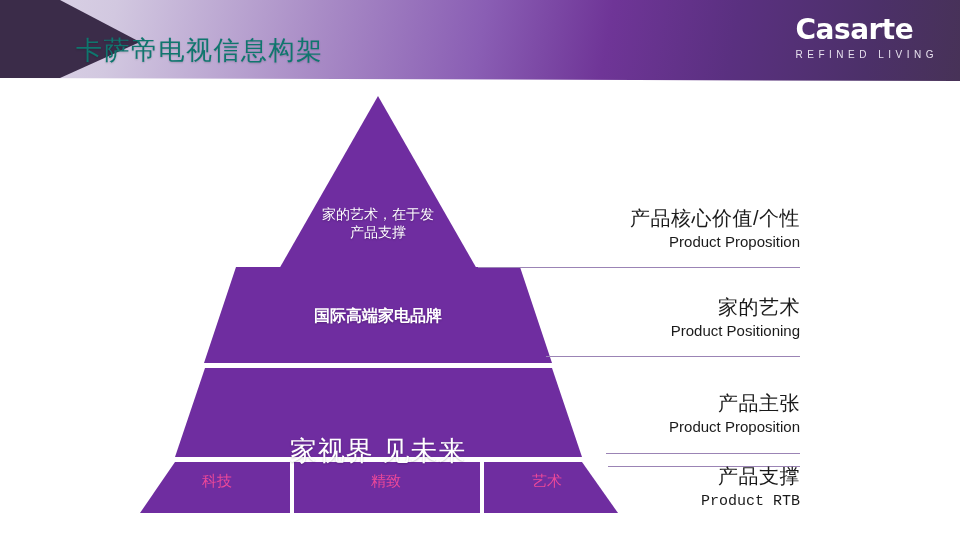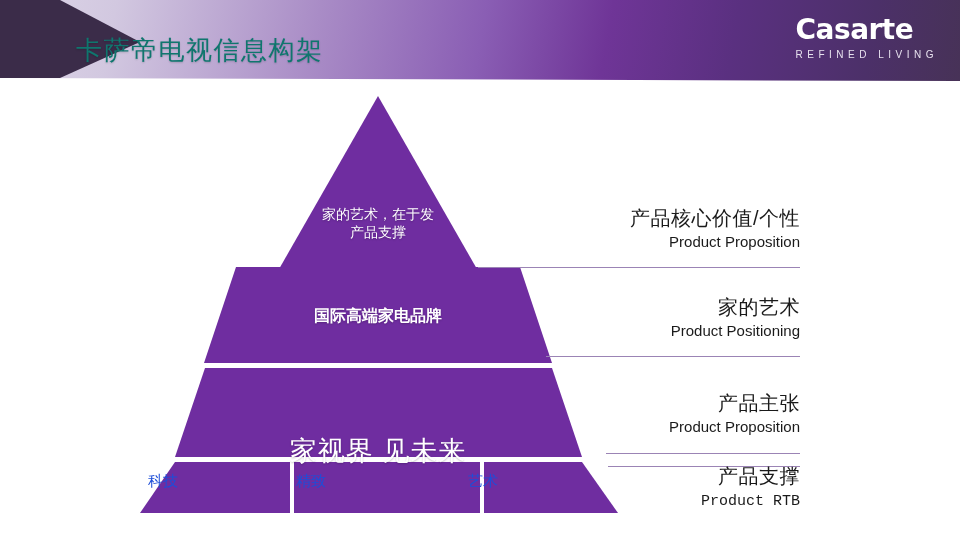--- a/index.html
+++ b/index.html
@@ -123,27 +123,27 @@
     font-size: 16px;
     font-weight: bold;
   }
   #tier-3-label {
     left: 238px; top: 306px; width: 280px;
     font-size: 27px; font-weight: normal; letter-spacing: 1px; margin-top: 45px;
   }
   .base-cell {
     position: absolute;
     top: 388px;
-    color: #1d4ed8;
+    color: #ec4899;
     font-size: 15px;
-    text-align: left;
+    text-align: center;
   }
   #base-cell-0 { left: 148px; width: 138px; }
   #base-cell-1 { left: 296px; width: 180px; }
-  #base-cell-2 { left: 468px; width: 122px; }
+  #base-cell-2 { left: 486px; width: 122px; }
   .base-divider {
     position: absolute;
     top: 378px;
     width: 4px; height: 51px;
     background: #ffffff;
   }
   #base-divider-0 { left: 290px; }
   #base-divider-1 { left: 480px; }
 
   

